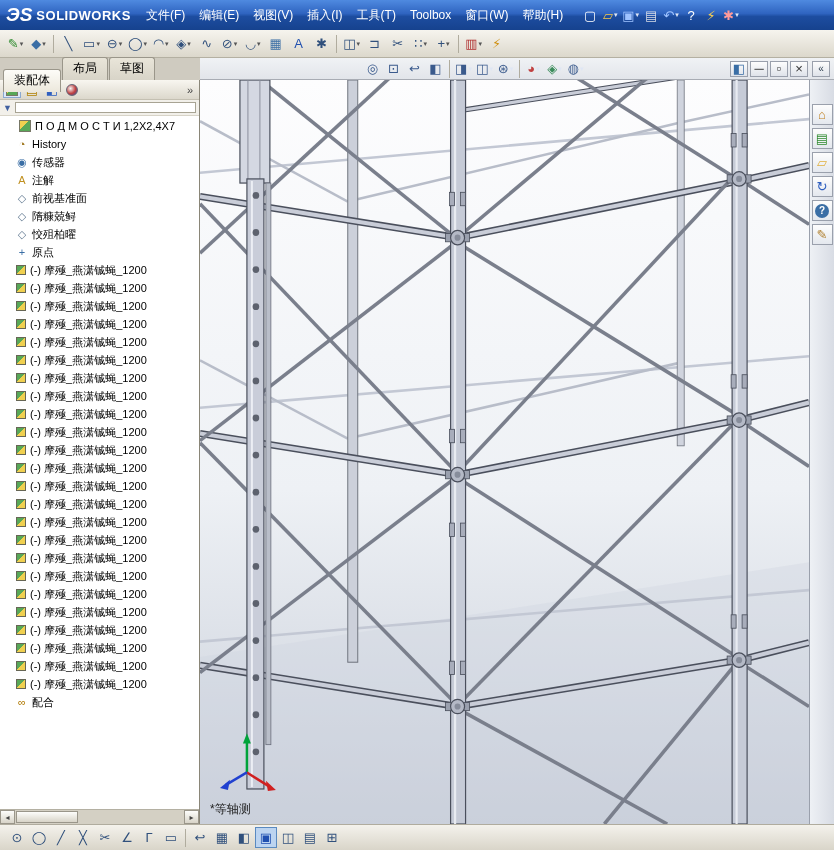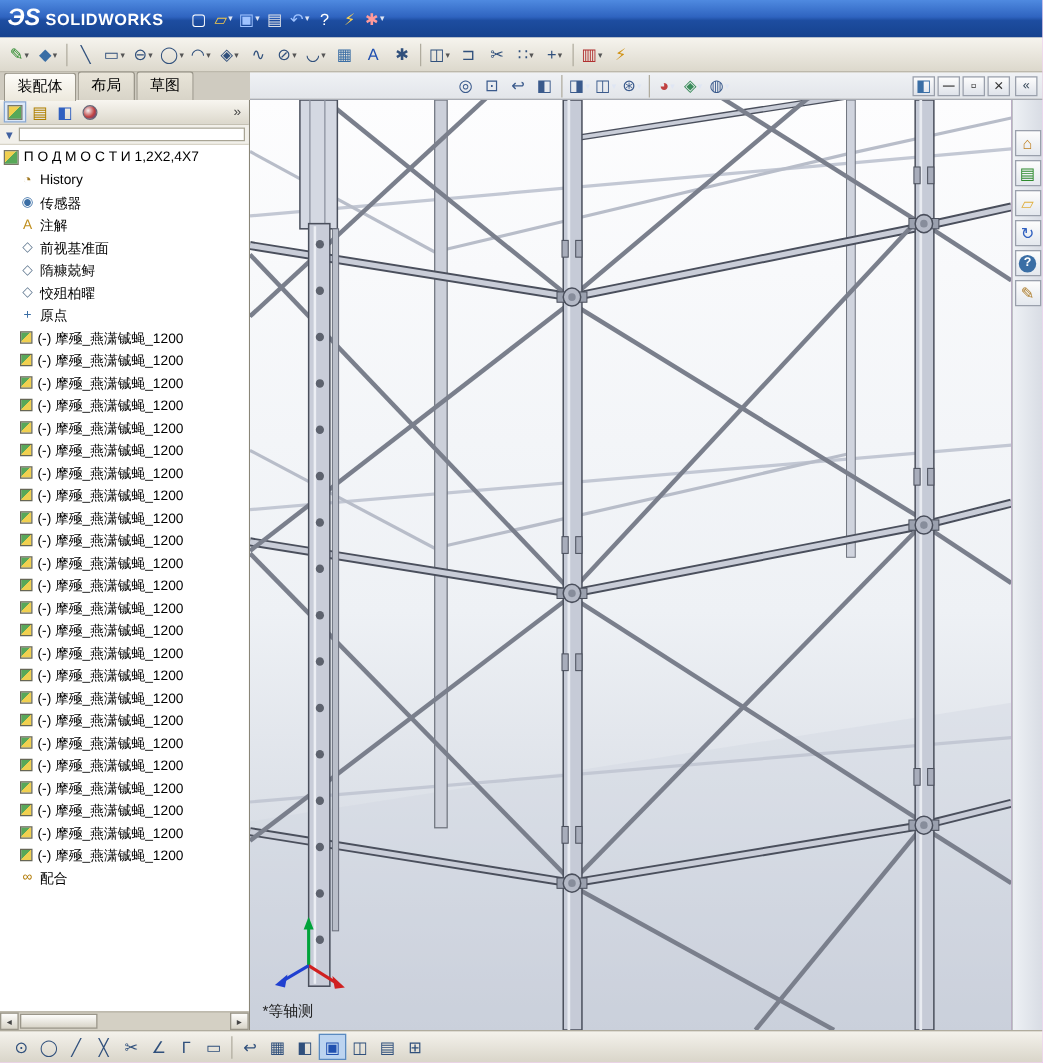--- a/index.html
+++ b/index.html
@@ -27,21 +27,21 @@
   .toolbar2 { height:28px; flex:0 0 28px; display:flex; align-items:center; padding:0 4px;
     background:linear-gradient(to bottom,#f6f4ee,#dcd8cc); border-bottom:1px solid #b4b0a2; }
   .toolbar2 .tbtn { height:23px; min-width:23px; }
   .toolbar2 .dd { color:#555; }
 
   
   .strip { height:22px; flex:0 0 22px; display:flex; align-items:flex-end; background:#cfcbc0; }
   .strip-tabs { width:200px; flex:0 0 200px; display:flex; align-items:flex-end; padding-left:3px; gap:1px; }
   .ptab { font-size:12px; padding:2px 10px 3px; border:1px solid #9a968a; border-bottom:none;
     border-radius:3px 3px 0 0; background:linear-gradient(#e9e5d9,#d8d4c8); cursor:default; }
-  .ptab.active { background:linear-gradient(#fdfcf8,#ece8dc); position:relative; top:1px; }
+  .ptab.active { background:linear-gradient(#fdfcf8,#ece8dc); position:relative; top:12px; }
   .strip-right { flex:1; display:flex; align-items:center; height:22px;
     background:linear-gradient(#f0f2f5,#e2e5ea); border-bottom:1px solid #a8acb4; }
   .hud { display:flex; align-items:center; margin-left:162px; }
   .hud .tbtn { height:19px; min-width:21px; }
   .doc-controls { display:flex; align-items:center; margin-left:auto; margin-right:4px; }
   .doc-controls .tbtn { height:16px; min-width:18px; border:1px solid #9aa0ac; background:linear-gradient(#fdfdfd,#dfe3ea); margin-left:2px; }
   .collapse-btn { width:18px; height:16px; margin-right:4px; display:flex; align-items:center; justify-content:center;
     border:1px solid #9aa0ac; background:linear-gradient(#fdfdfd,#dfe3ea); font-size:10px; color:#345; cursor:default; }
 
   
@@ -110,20 +110,30 @@
 </head>
 <body>
 
 <div class="app">
 
   <div class="titlebar">
     <div class="brand">
       <span class="brand-mark">ЭS</span>
       <span class="brand-name">SOLIDWORKS</span>
     </div>
+    <div class="menubar">
+        <span class="menu-item">文件(F)</span>
+        <span class="menu-item">编辑(E)</span>
+        <span class="menu-item">视图(V)</span>
+        <span class="menu-item">插入(I)</span>
+        <span class="menu-item">工具(T)</span>
+        <span class="menu-item">Toolbox</span>
+        <span class="menu-item">窗口(W)</span>
+        <span class="menu-item">帮助(H)</span>
+      </div>
     <div class="quick-toolbar">
         <span class="tbtn">
           <span class="glyph" style="color: rgb(255, 255, 255);">▢</span>
         </span>
         <span class="tbtn">
           <span class="glyph" style="color: rgb(242, 200, 75);">▱</span>
           <span class="dd">▾</span>
         </span>
         <span class="tbtn">
           <span class="glyph" style="color: rgb(159, 195, 255);">▣</span>
@@ -312,21 +322,21 @@
           </span>
           <span class="tbtn">
             <span class="ball-icon"></span>
           </span>
         </div>
       <div class="filter-row">
         <span class="funnel">▼</span>
         <span class="filter-box"></span>
       </div>
       <div class="tree">
-          <div class="trow" style="padding-left: 3px;">
+          <div class="trow" style="padding-left: 19px;">
             <span class="asm-icon"></span>
             <span class="tlabel">П О Д М О С Т И 1,2X2,4X7</span>
           </div>
           <div class="trow" style="padding-left: 16px;">
             <span class="ticon" style="color: rgb(160, 120, 32);">◔</span>
             <span class="tlabel">History</span>
           </div>
           <div class="trow" style="padding-left: 16px;">
             <span class="ticon" style="color: rgb(58, 110, 165);">◉</span>
             <span class="tlabel">传感器</span>

